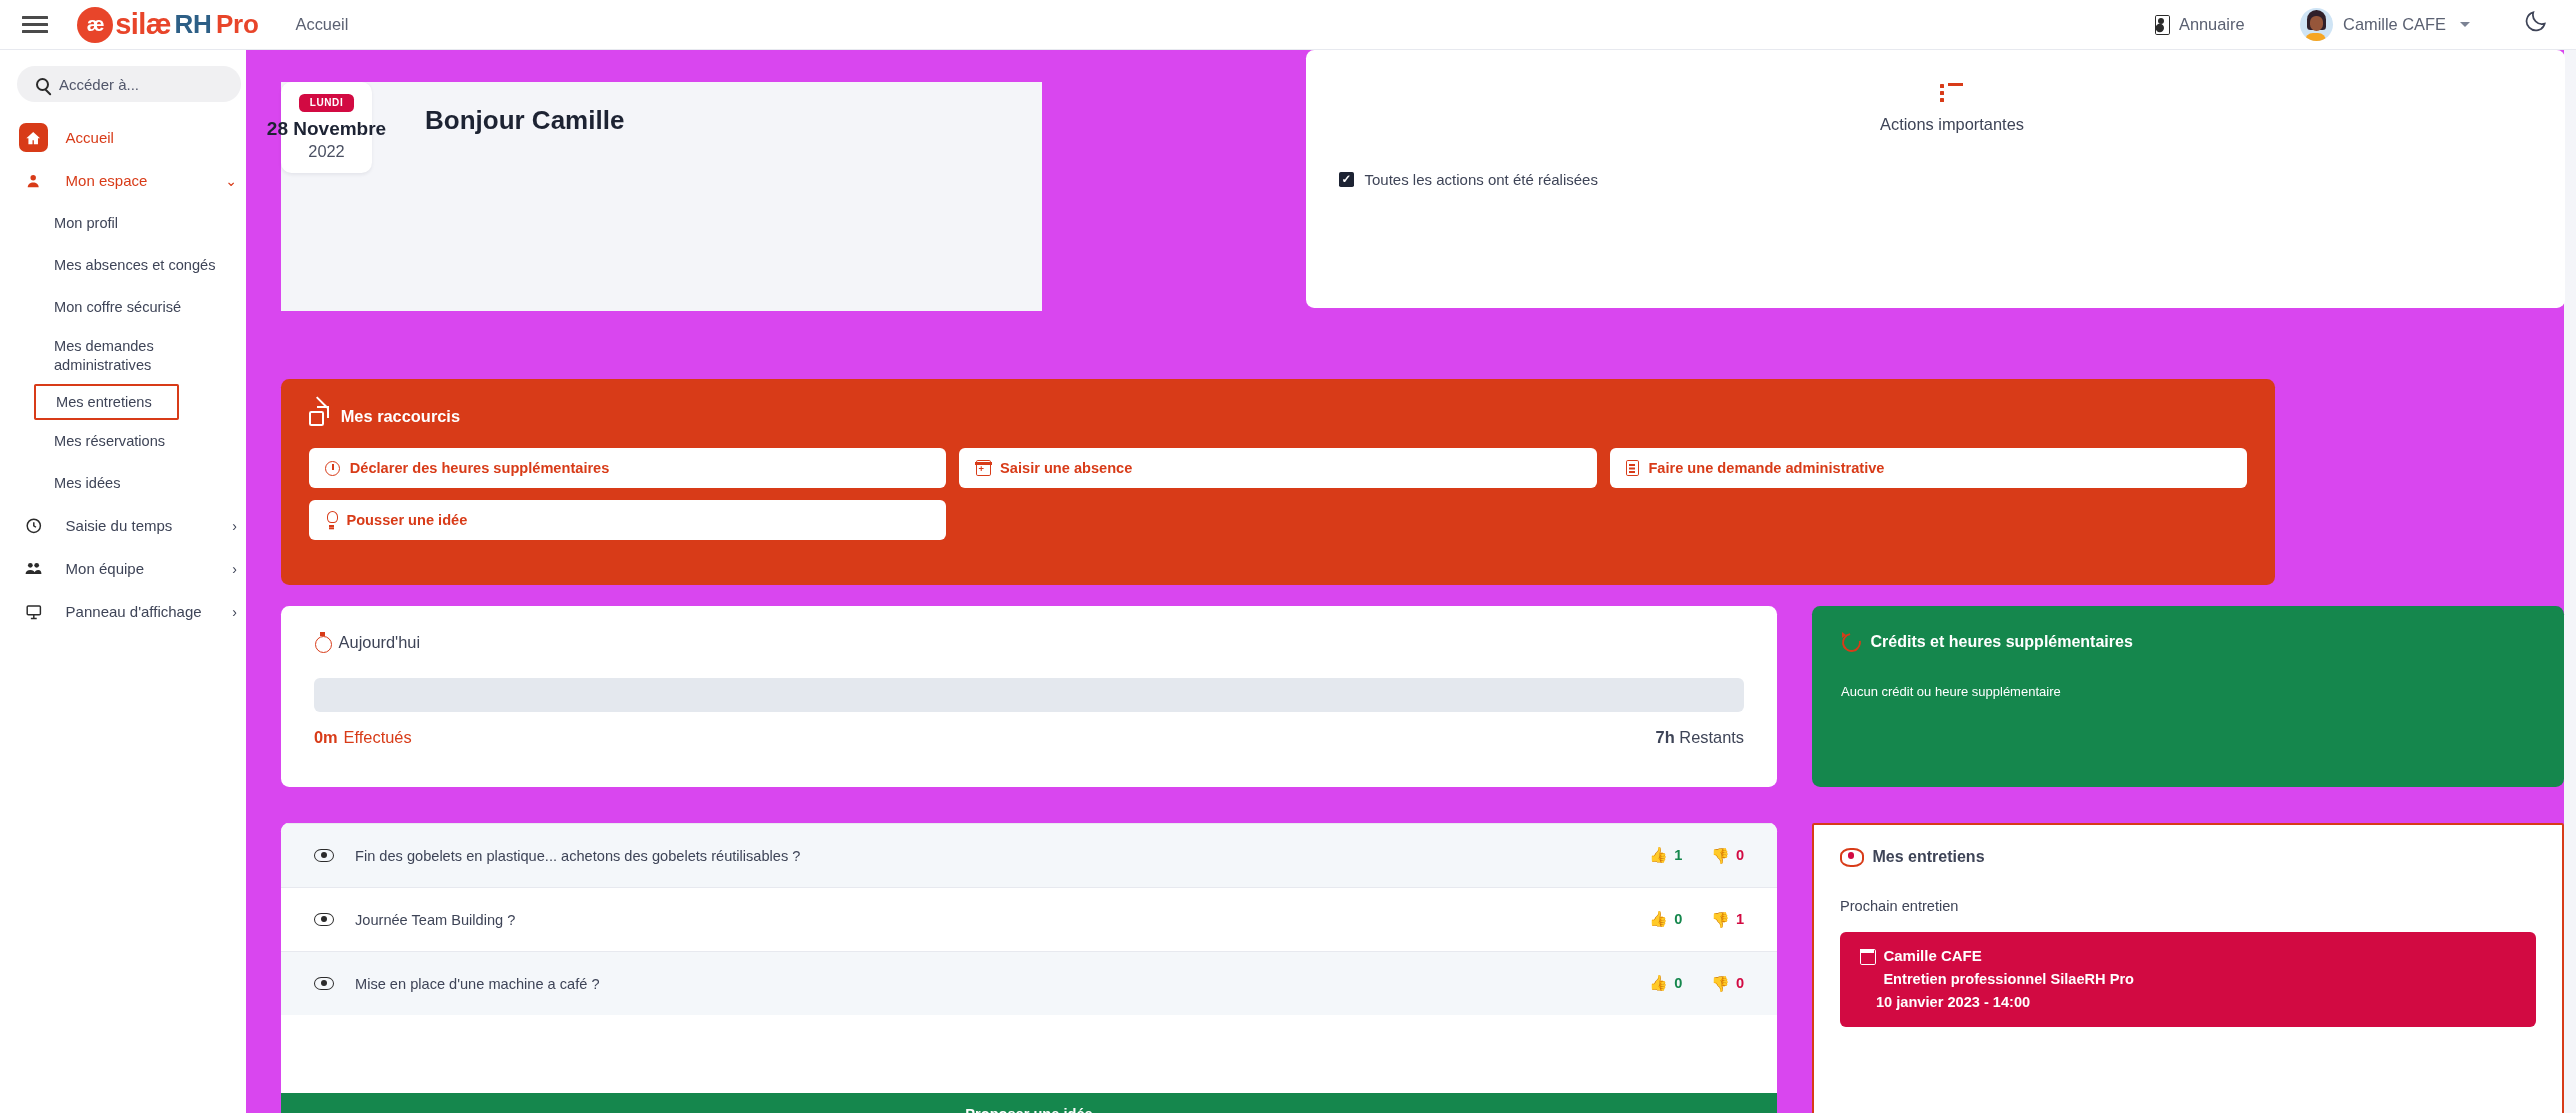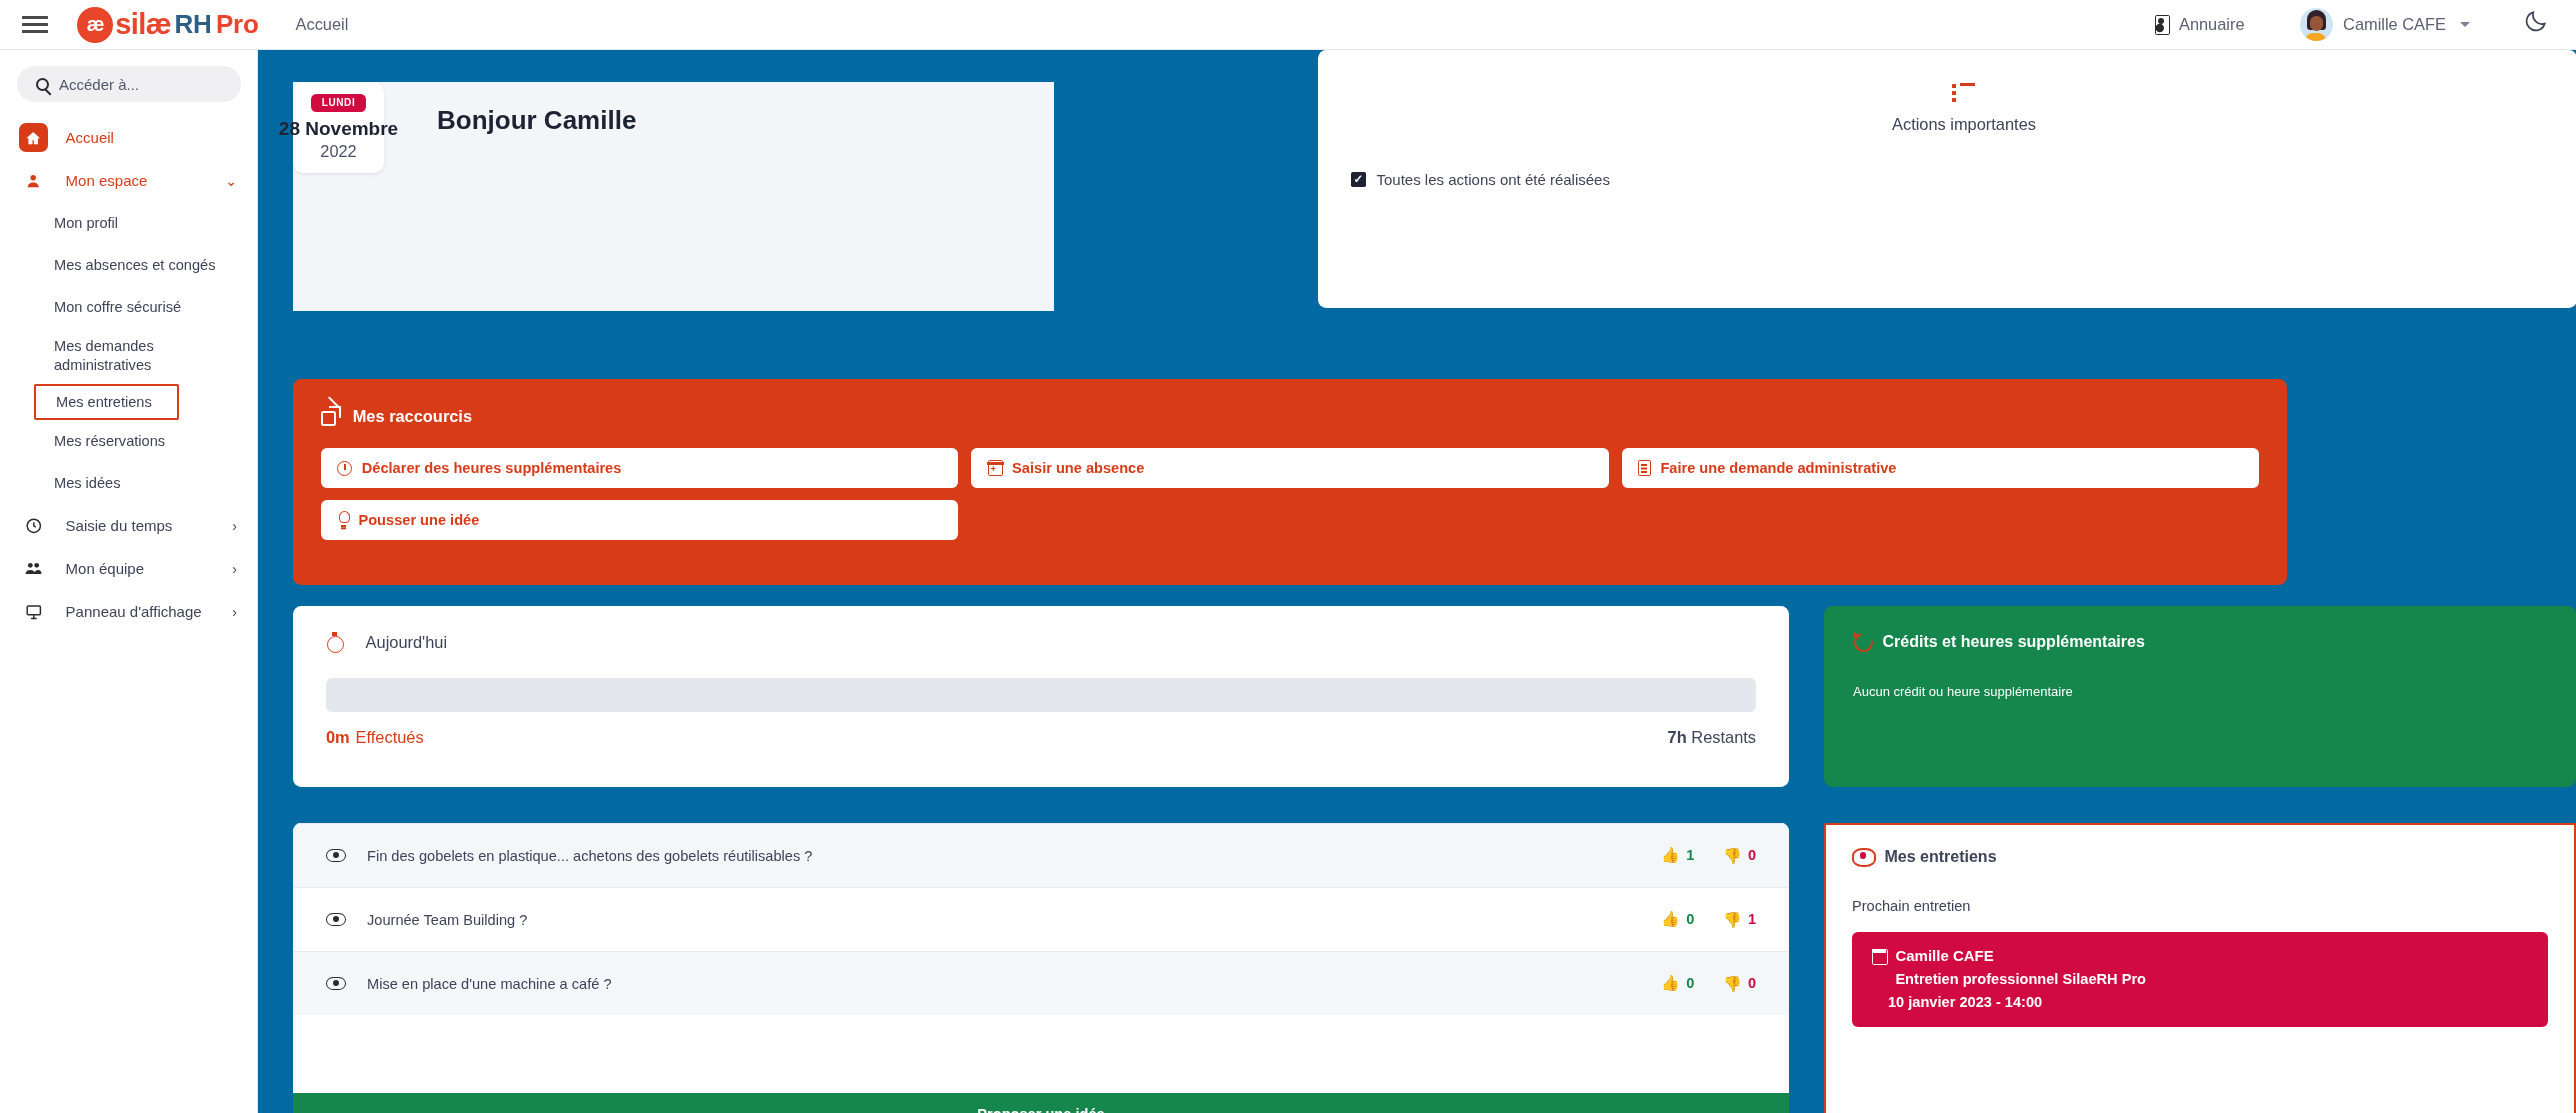--- a/index.html
+++ b/index.html
@@ -105,23 +105,23 @@
     font-size: 14.6px; color: #3e4457; cursor: pointer; position: relative;
   }
   .sub-item.two-line { height: 56px; align-items: center; line-height: 1.35; }
   .sub-item.highlight {
     border: 2.3px solid #d83b18; border-radius: 1.8px;
     margin: 0 193px 0 34px; padding-left: 20px; width: 145px; height: 36px;
   }
 
   
   .main {
-    position: absolute; top: 50px; left: 258px;
+    position: absolute; top: 50px; left: 246px;
     width: 2318px; height: 1063px;
-    background: #0369a1;
+    background: #d946ef;
   }
 
   .card { background: #ffffff; border-radius: 8.2px; }
 
   
   .hero-left {
     position: absolute; left: 35px; top: 32px;
     width: 761px; height: 229px;
     background: #f4f5f9;
     display: flex; align-items: flex-start;
@@ -201,21 +201,21 @@
   .ic-bulb::before { content:""; position:absolute; left:1.2px; top:0; width:9.4px; height:10px;
     border:1.8px solid #d83b18; border-radius:50% 50% 40% 40%; }
   .ic-bulb::after { content:""; position:absolute; left:3.5px; bottom:1.2px; width:4.7px; height:1.8px; background:#d83b18;
     box-shadow: 0 2.3px 0 0 #d83b18; }
 
   
   .today {
     position: absolute; left: 35px; top: 556px;
     width: 1496px; height: 181px; background: #ffffff;
   }
-  .today-head { display: flex; align-items: center; gap: 22px; padding: 26px 0 0 33px; }
+  .today-head { display: flex; align-items: center; gap: 7px; padding: 26px 0 0 33px; }
   .stopwatch { width: 17.6px; height: 20px; position: relative; flex: none; }
   .stopwatch::before { content:""; position:absolute; left:0.6px; top:3.5px; width:15px; height:15px;
     border:1.8px solid #d83b18; border-radius:50%; }
   .stopwatch::after { content:""; position:absolute; left:6.4px; top:0; width:4.7px; height:3.5px; background:#d83b18; }
   .today-title { font-size: 16.4px; color: #3e4457; }
   .progress-track {
     margin: 26px 33px 0 33px; height: 34px; background: #e4e8ee; border-radius: 5.9px;
   }
   .today-foot { display: flex; align-items: center; padding: 16.4px 33px 0 33px; }
   .done-val { font-size: 16.4px; font-weight: 700; color: #d83b18; }

